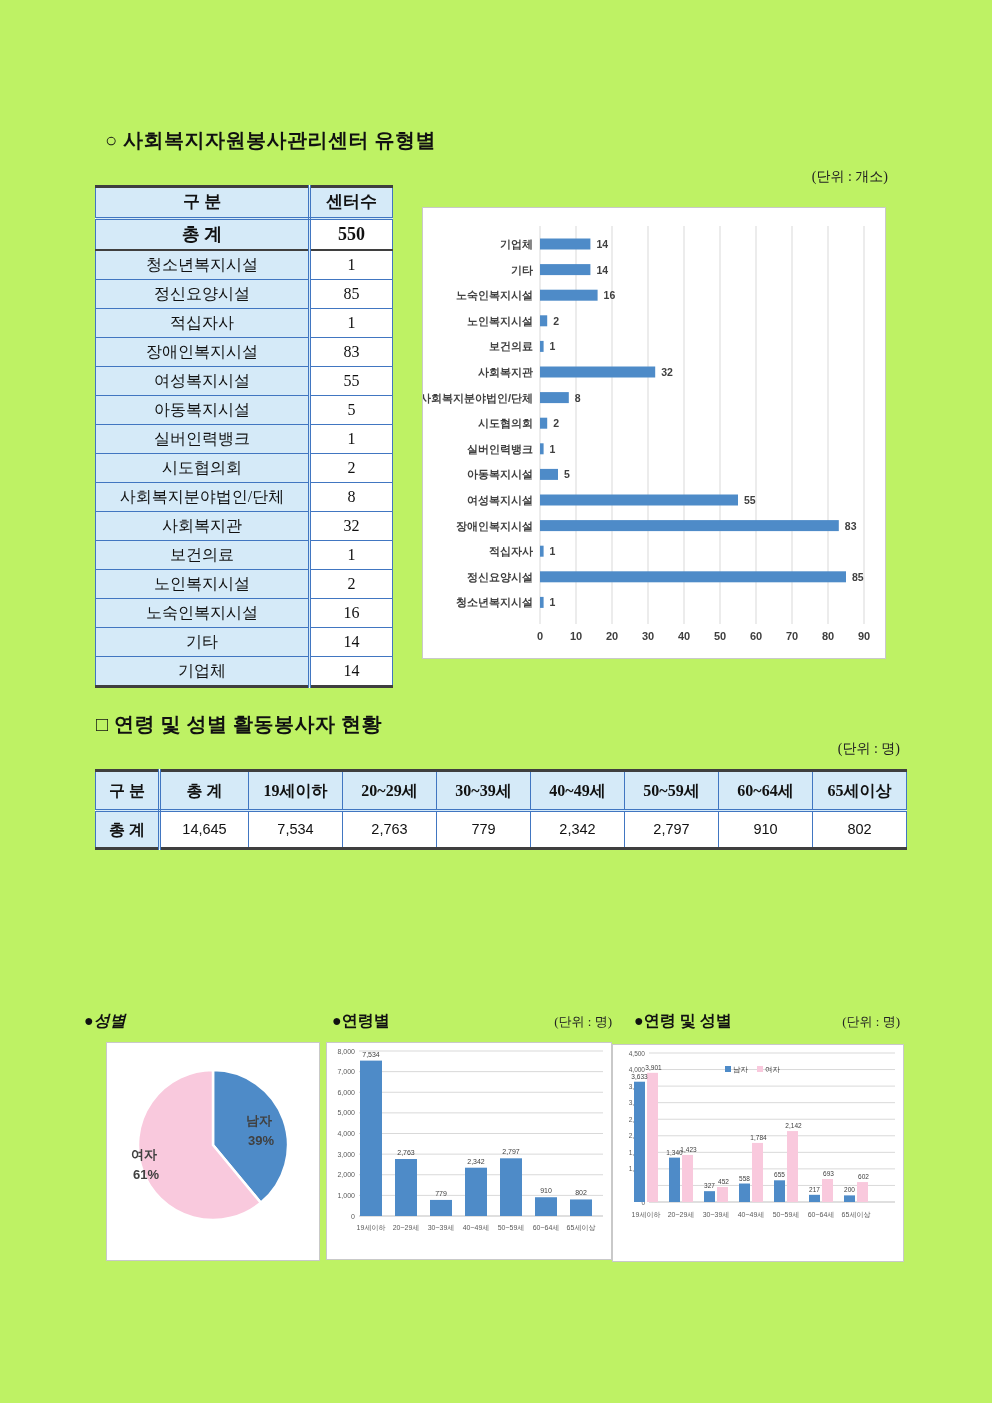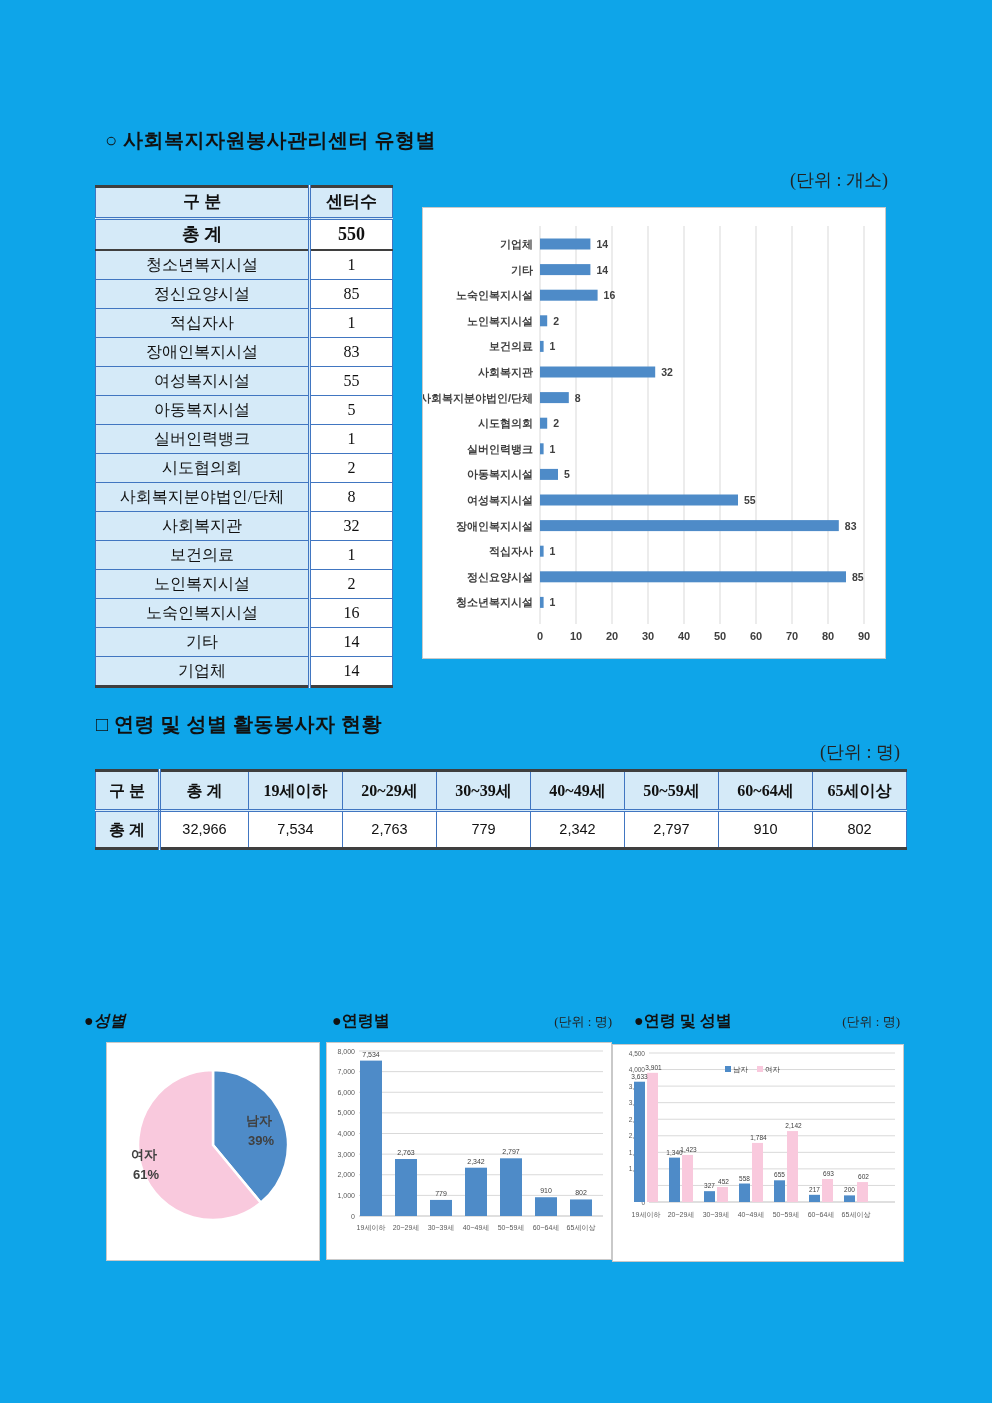--- a/index.html
+++ b/index.html
@@ -6,24 +6,24 @@
     --tbl-border:#4176c1;
     --tbl-dark:#3f3f3f;
     --cell-bg:#d5eaf8;
     --bar-blue:#4e8bc8;
     --bar-pink:#f9c9dd;
     --grid:#d9d9d9;
     --panel-border:#c9c9c9;
     --chart-text:#404040;
   }
   html,body{margin:0;padding:0;background:#ffffff;}
-  .page{position:relative;width:992px;height:1403px;background:#0ea5e9;overflow:hidden;
+  .page{position:relative;width:992px;height:1403px;background:#bef264;overflow:hidden;
         font-family:"Liberation Serif",serif;color:#111;}
   .sec-title{position:absolute;font-size:20px;font-weight:bold;letter-spacing:0.5px;white-space:pre;}
-  .unit-label{position:absolute;font-size:18px;color:#222;text-align:right;white-space:pre;}
+  .unit-label{position:absolute;font-size:14px;color:#222;text-align:right;white-space:pre;}
   .small-title{position:absolute;font-size:16px;font-weight:600;white-space:pre;}
   .small-unit{position:absolute;font-size:13px;color:#222;text-align:right;white-space:pre;}
 
   table{border-collapse:collapse;table-layout:fixed;background:#fff;}
   #t1{position:absolute;left:95px;top:185px;width:298px;
       border-top:3px solid var(--tbl-dark);border-bottom:3px solid var(--tbl-dark);}
   #t1 th,#t1 td{border:1px solid var(--tbl-border);text-align:center;padding:0;line-height:1.1;}
   #t1 .hdr th{background:var(--cell-bg);font-size:17px;font-weight:bold;height:29px;
       border-bottom:3px double var(--tbl-border);}
   #t1 .total td{font-size:18px;font-weight:bold;height:29px;
@@ -209,21 +209,21 @@
           <th style="width:93px">30~39세</th>
           <th style="width:93px">40~49세</th>
           <th style="width:93px">50~59세</th>
           <th style="width:93px">60~64세</th>
           <th style="width:93px">65세이상</th>
         </tr>
       </thead>
       <tbody>
         <tr>
           <th>총 계</th>
-          <td>32,966</td>
+          <td>14,645</td>
           <td>7,534</td>
           <td>2,763</td>
           <td>779</td>
           <td>2,342</td>
           <td>2,797</td>
           <td>910</td>
           <td>802</td>
         </tr>
       </tbody>
     </table>

